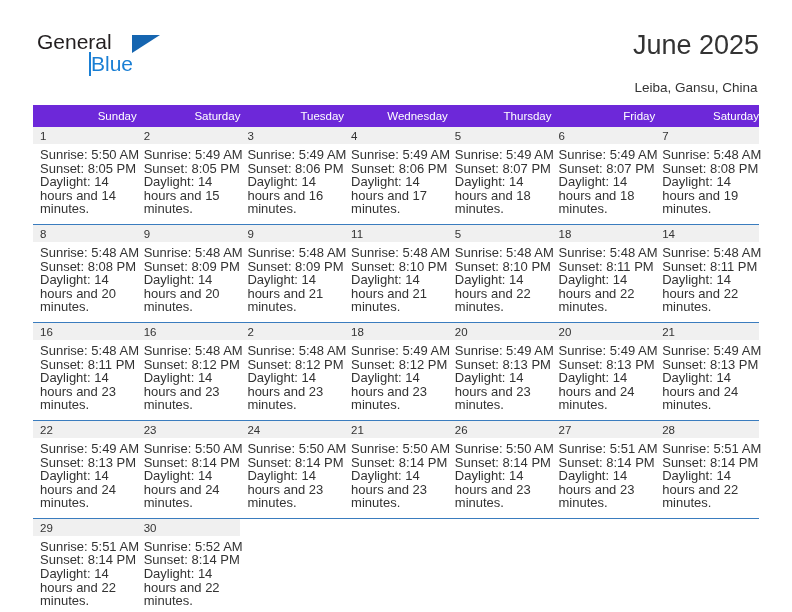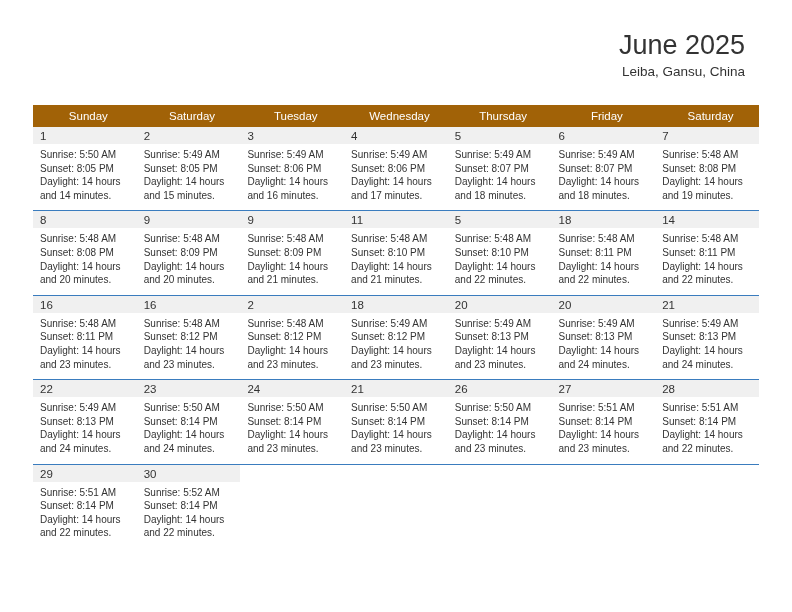--- a/index.html
+++ b/index.html
@@ -66,53 +66,53 @@
     position: absolute;
     left: 56px;
     top: 24px;
     width: 2px;
     height: 24px;
     background: #1a7fd4;
   }
 
   .title-block {
     position: absolute;
-    right: 14px;
+    right: 0;
     top: 0;
-    text-align: right;
+    text-align: center;
   }
   .cal-title {
     font-size: 27px;
     color: #333333;
     line-height: 34px;
     white-space: nowrap;
   }
   .cal-subtitle {
     font-size: 13.5px;
     color: #333333;
     line-height: 20px;
-    margin-top: 0;
+    margin-top: 16px;
     white-space: nowrap;
   }
 
   
   .calendar {
     position: absolute;
     left: 33px;
     top: 105px;
     width: 726px;
     border-collapse: collapse;
     table-layout: fixed;
   }
   .calendar th {
-    background: #a16207;
+    background: #6d28d9;
     color: #ffffff;
     font-size: 11.5px;
     font-weight: normal;
-    text-align: center;
+    text-align: right;
     padding: 5px 0 5px 7px;
     height: 19px;
     box-sizing: border-box;
   }
   .calendar td {
     vertical-align: top;
     padding: 0;
     width: 103.71px;
     border-top: 1.6px solid #3a7cbe;
   }
@@ -125,21 +125,21 @@
     color: #333333;
     padding: 3px 0 3px 7px;
     height: 17px;
     box-sizing: border-box;
   }
   .daynum.empty {
     background: #ffffff;
   }
   .cellbody {
     padding: 4px 6px 8px 7px;
-    font-size: 10px;
+    font-size: 13px;
     line-height: 13.6px;
     color: #333333;
     min-height: 62px;
     box-sizing: border-box;
   }
   .cellbody div {
     white-space: nowrap;
   }
   .cellbody .daylight {
     white-space: normal;
@@ -148,20 +148,26 @@
     min-height: 62px;
   }
 </style>
 </head>
 <body>
 
 <div class="page">
 
   <div class="top-bar">
 
+    <div class="logo">
+      <span class="logo-general">General</span>
+      <span class="logo-tri"></span>
+      <span class="logo-bar"></span>
+      <span class="logo-blue">Blue</span>
+    </div>
 
     <div class="title-block">
       <div class="cal-title">June 2025</div>
       <div class="cal-subtitle">Leiba, Gansu, China</div>
     </div>
 
   </div>
 
   <table class="calendar">
     <thead>

